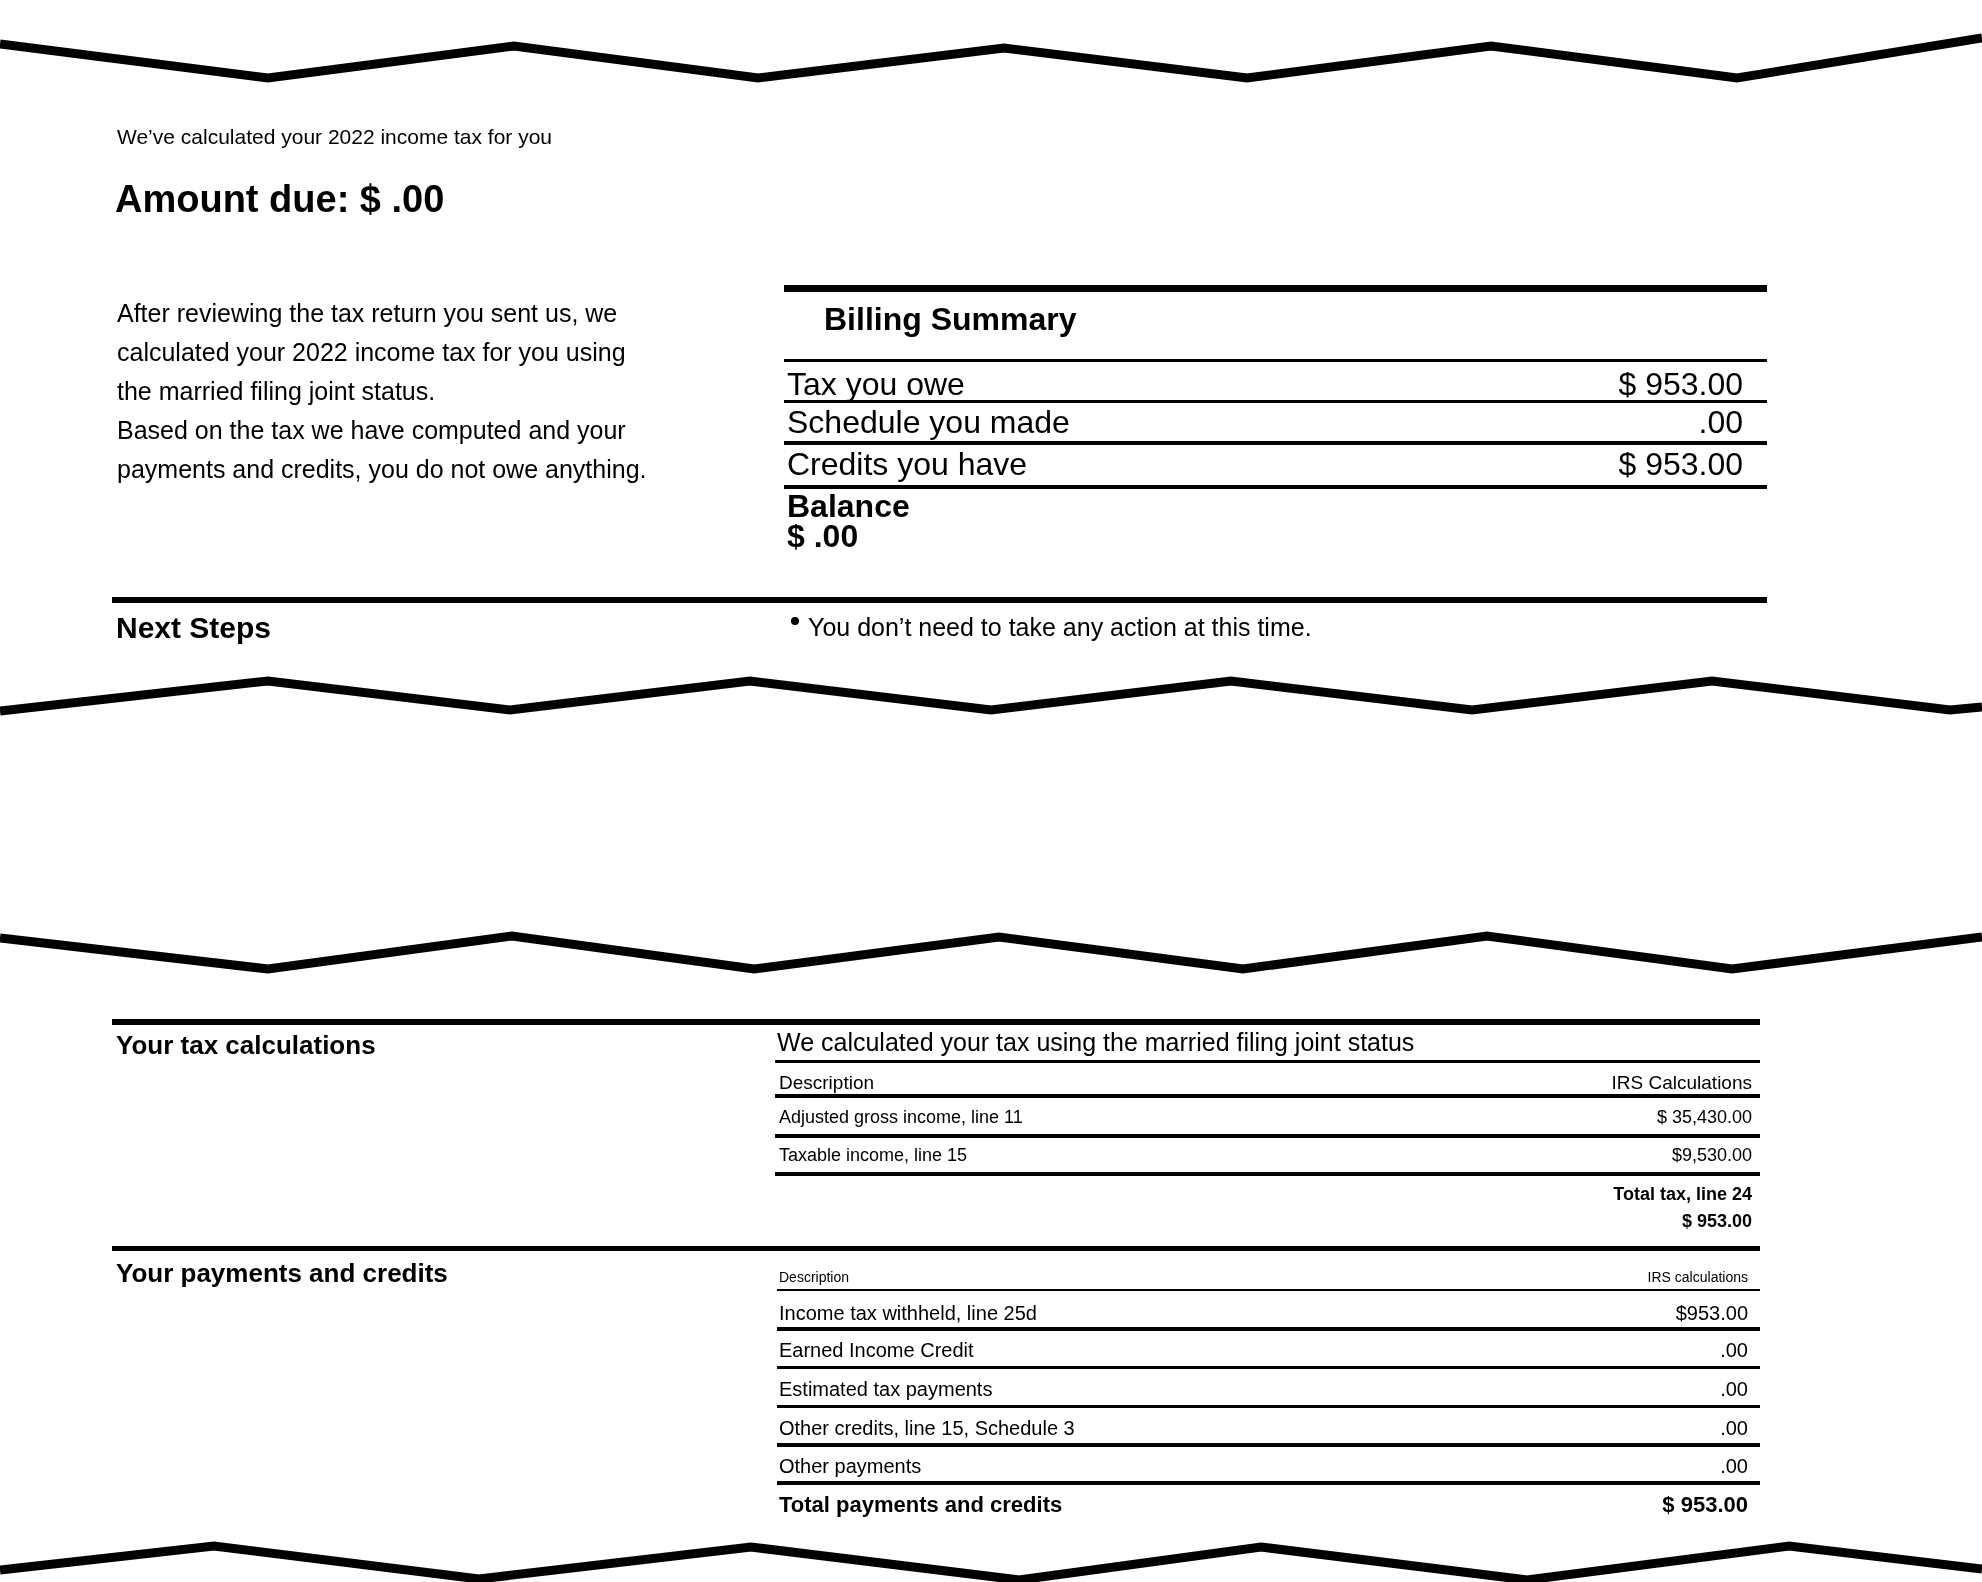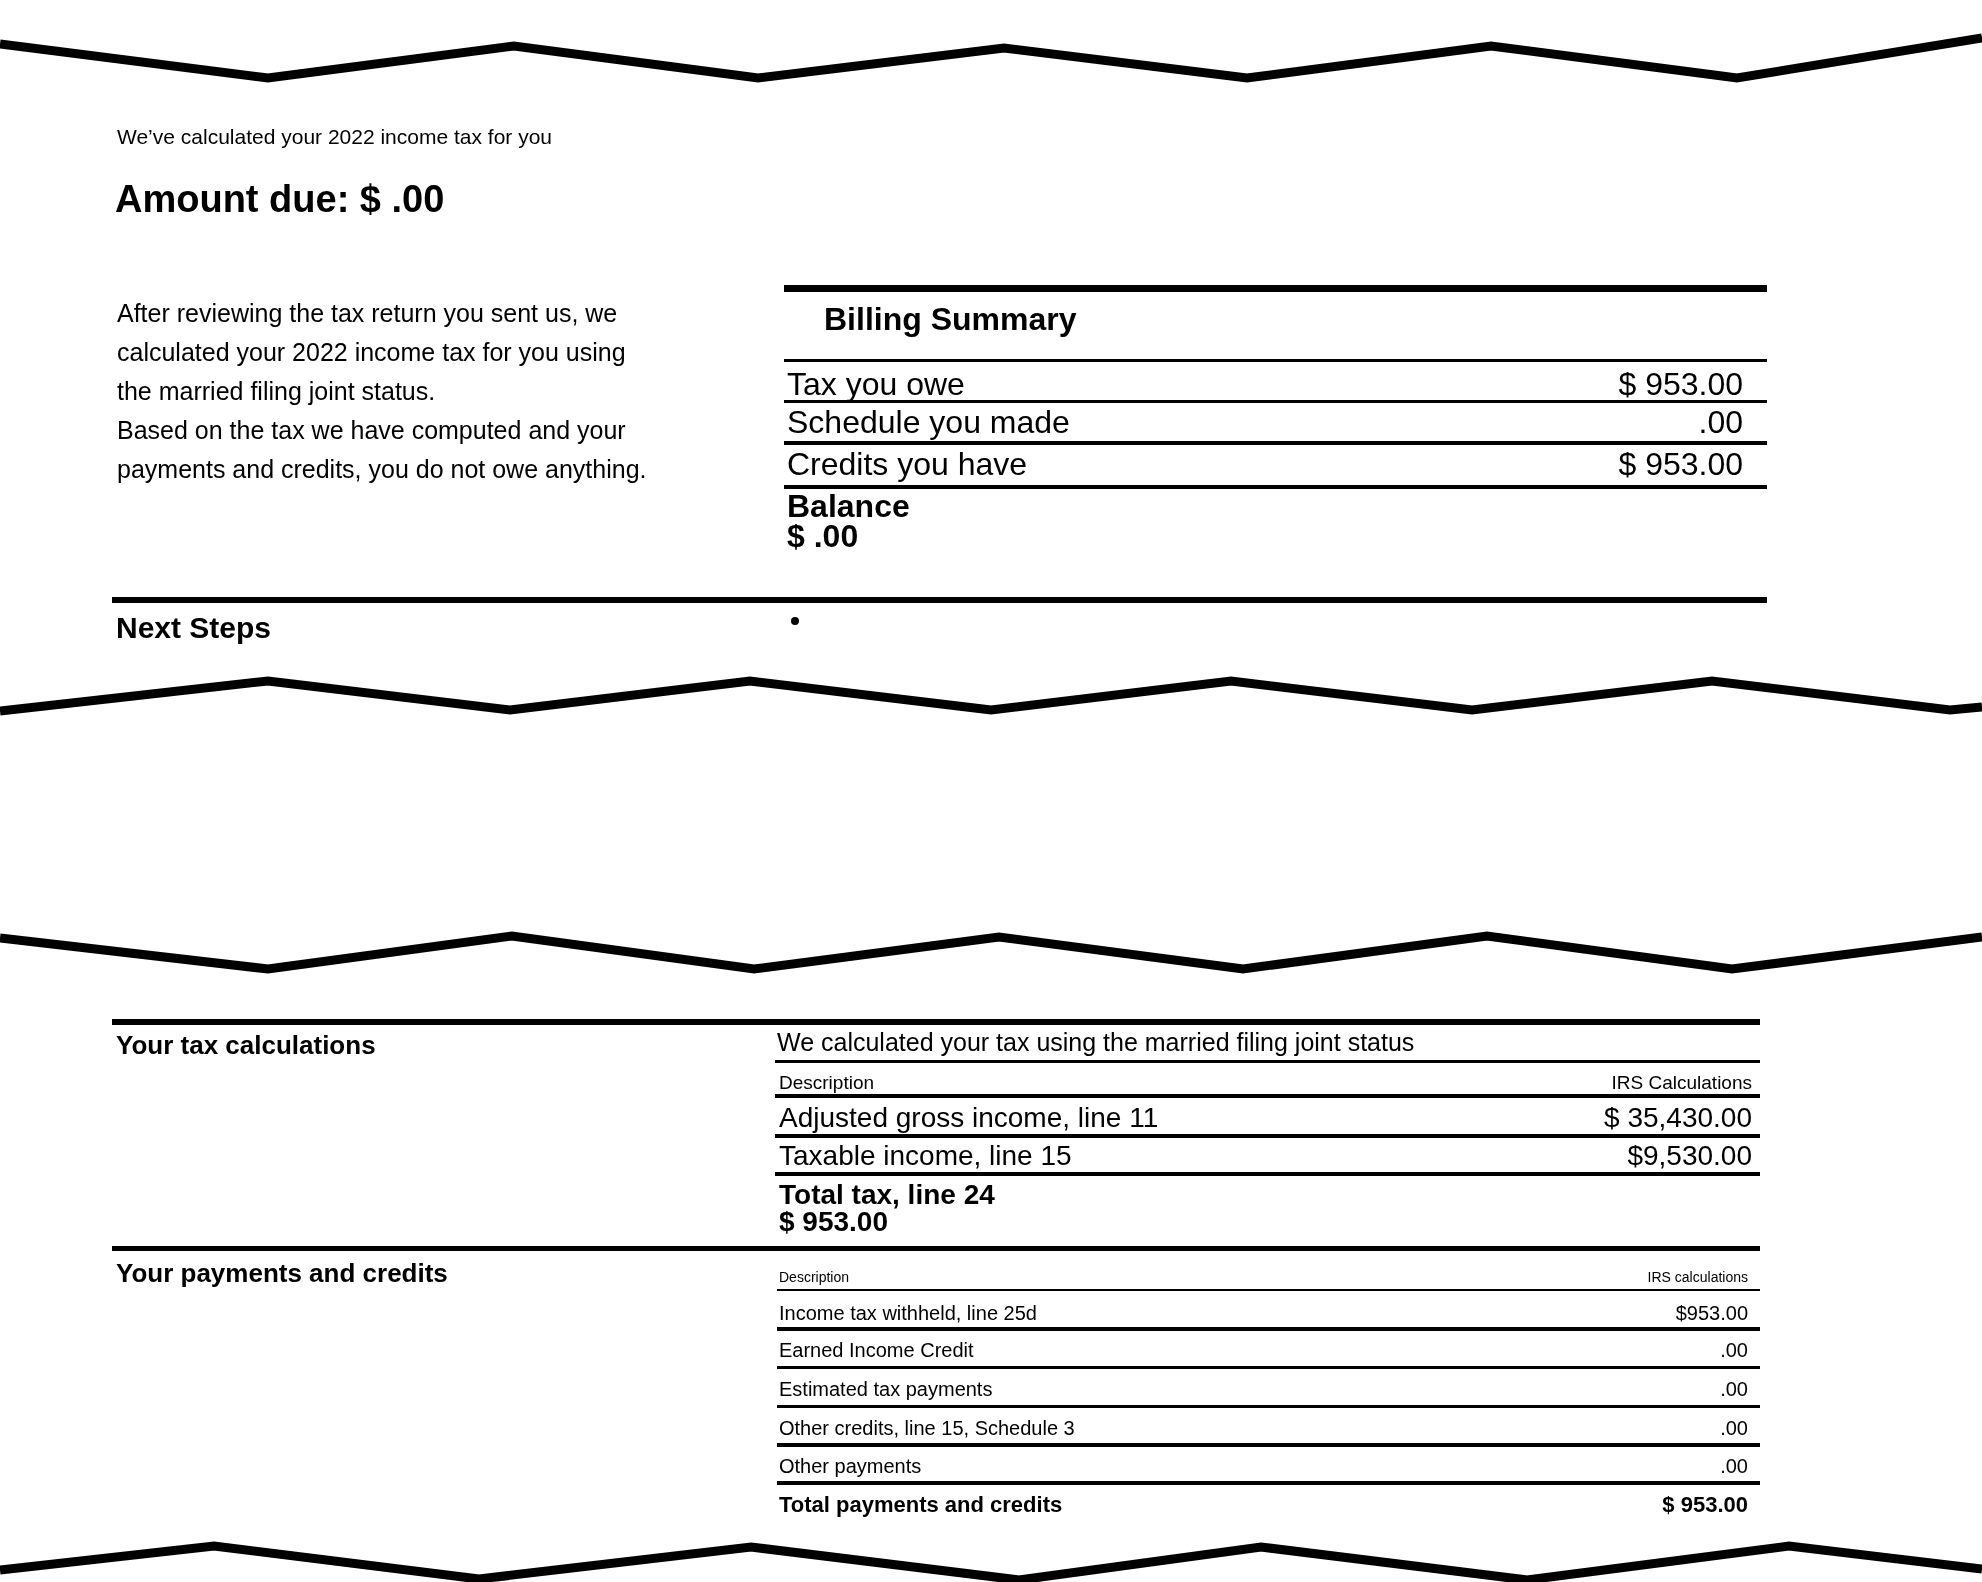--- a/index.html
+++ b/index.html
@@ -24,21 +24,21 @@
   .amount { font-size:38px; line-height:46px; font-weight:bold; white-space:nowrap; }
   .para { font-size:25px; line-height:39px; white-space:nowrap; }
   .bs-title { font-size:32px; line-height:40px; font-weight:bold; white-space:nowrap; }
   .bs-row { font-size:32px; line-height:30px; }
   .ns-title { font-size:30px; line-height:36px; font-weight:bold; white-space:nowrap; }
   .bullet-text { font-size:25px; line-height:30px; white-space:nowrap; }
   .bullet-dot { position:absolute; width:8px; height:8px; border-radius:50%; background:#000; }
   .sec-title { font-size:26px; line-height:32px; font-weight:bold; white-space:nowrap; }
   .t-caption { font-size:25px; line-height:30px; white-space:nowrap; }
   .t1-hdr { font-size:19px; line-height:24px; }
-  .t1-row { font-size:28px; line-height:27px; }
+  .t1-row { font-size:18px; line-height:27px;align-items:flex-end; }
   .t2-hdr { font-size:14px; line-height:17px; }
   .t2-row { font-size:20px; line-height:24px; }
   .t2-total { font-size:22px; line-height:26px; font-weight:bold; }
   svg.tears { position:absolute; left:0; top:0; pointer-events:none; }
 </style>
 </head>
 <body>
 
 <div class="page">
 
@@ -83,20 +83,21 @@
   <div class="rule" style="left:784px; top:485px; width:983px; height:4px;"></div>
 
   <div class="tbl-row bs-row b" style="left:784px; top:491px; width:983px; padding:0 24px 0 3px;">
     <span>Balance</span>
     <span>$ .00</span>
   </div>
 
   <div class="rule" style="left:112px; top:597px; width:1655px; height:6px;"></div>
   <div class="abs ns-title" style="left:116px; top:610px;">Next Steps</div>
   <div class="bullet-dot" style="left:791px; top:617px;"></div>
+  <div class="abs bullet-text" style="left:808px; top:612px;">You don’t need to take any action at this time.</div>
 
   <div class="rule" style="left:112px; top:1019px; width:1648px; height:6px;"></div>
   <div class="abs sec-title" style="left:116px; top:1029px;">Your tax calculations</div>
   <div class="abs t-caption" style="left:777px; top:1027px;">We calculated your tax using the married filing joint status</div>
   <div class="rule" style="left:775px; top:1060px; width:985px; height:3px;"></div>
 
   <div class="tbl-row t1-hdr" style="left:775px; top:1071px; width:985px; padding:0 8px 0 4px;">
     <span>Description</span>
     <span>IRS Calculations</span>
   </div>

